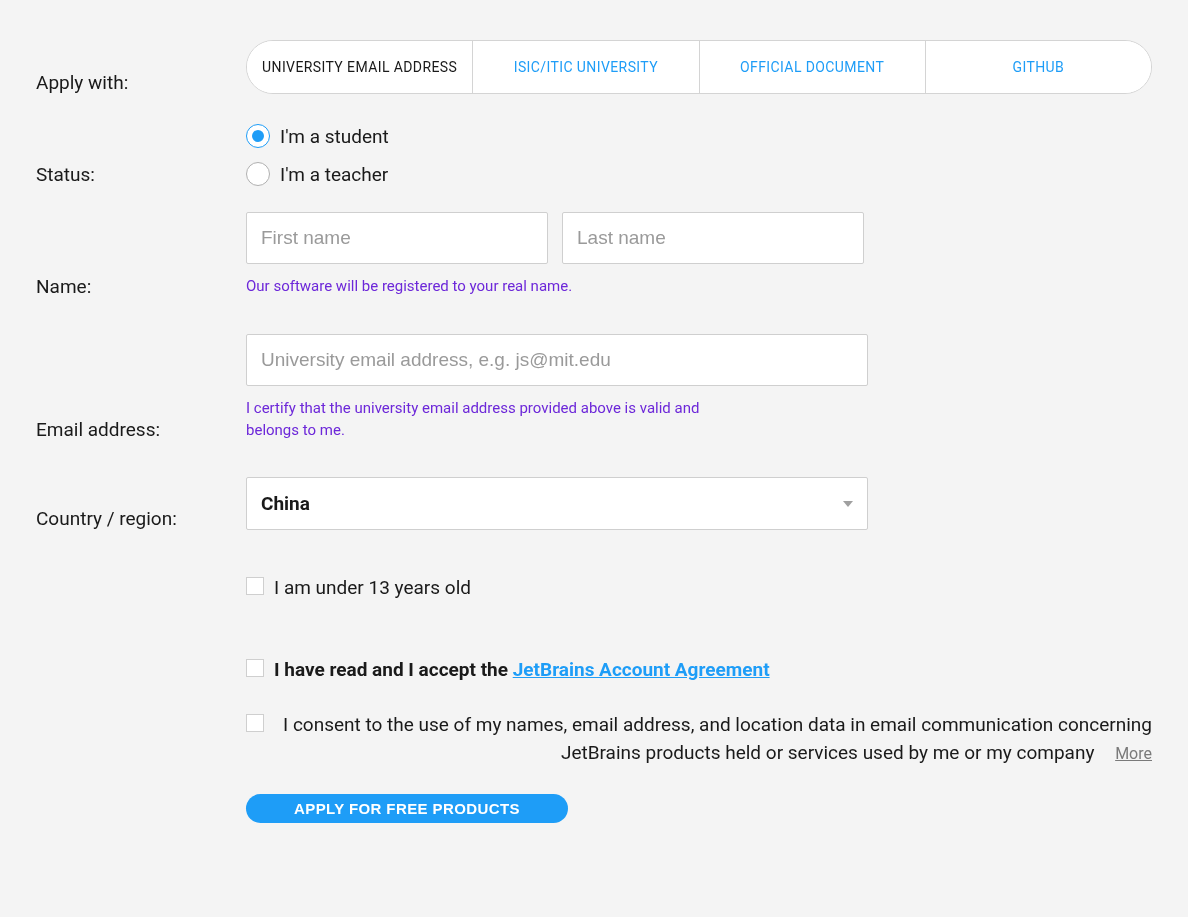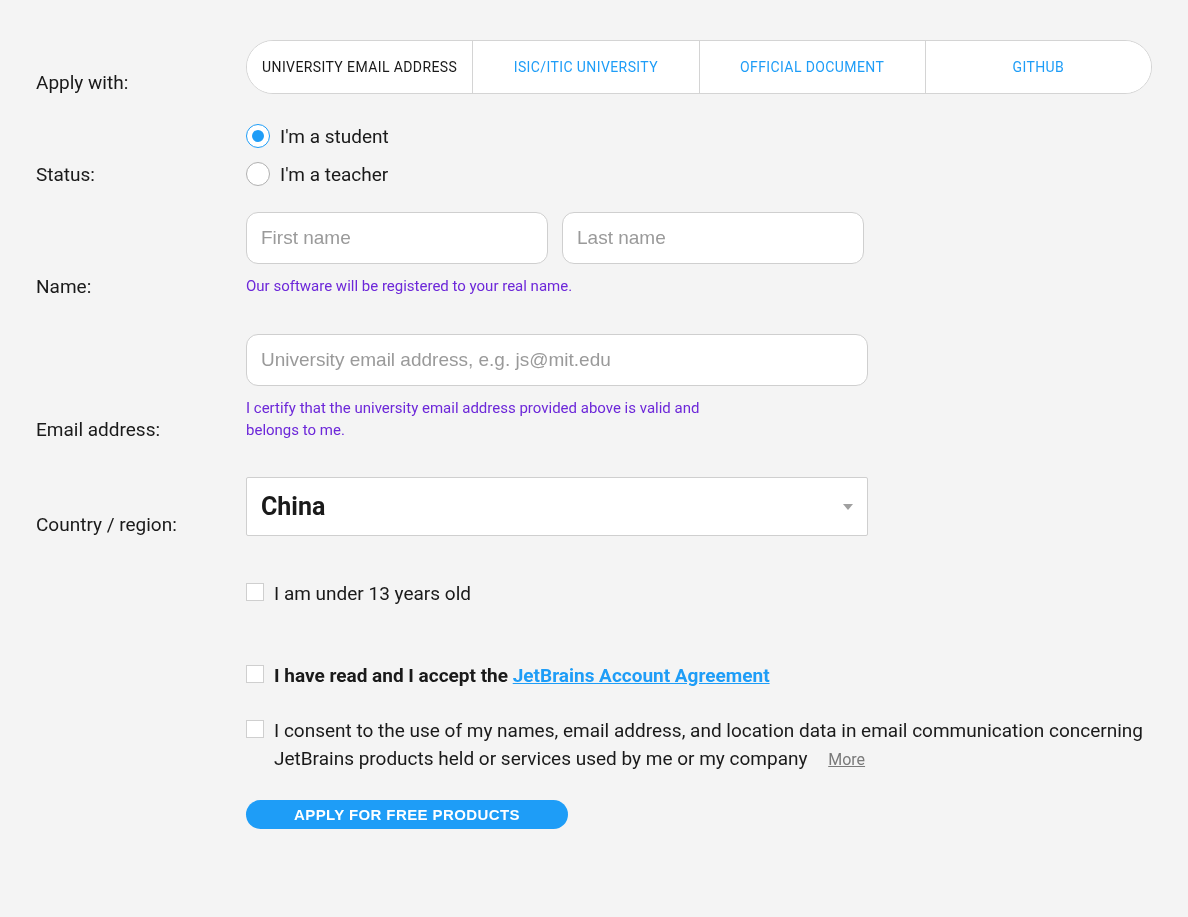--- a/index.html
+++ b/index.html
@@ -109,21 +109,21 @@
       display: flex;
       gap: 14px;
     }
     .text-input {
       width: 100%;
       padding: 14px 14px;
       font-size: 19px;
       border: 1px solid #cfcfcf;
       background: #fff;
       color: #1a1a1a;
-      border-radius: 12px;
+      border-radius: 2px;
     }
     .text-input::placeholder {
       color: #9a9a9a;
     }
     .name-inputs .text-input {
       width: 302px;
       flex: 0 0 auto;
     }
     .email-wrap .text-input {
       width: 622px;
@@ -138,21 +138,21 @@
     }
 
     
     .select-wrap {
       position: relative;
       width: 622px;
     }
     .select-box {
       width: 100%;
       padding: 14px 14px;
-      font-size: 25px;
+      font-size: 19px;
       font-weight: 700;
       border: 1px solid #cfcfcf;
       background: #fff;
       color: #1a1a1a;
       border-radius: 2px;
       display: flex;
       align-items: center;
       justify-content: space-between;
       cursor: pointer;
     }
@@ -165,20 +165,21 @@
     }
 
     
     .checkbox-row {
       display: flex;
       align-items: flex-start;
       gap: 10px;
       margin-bottom: 28px;
       margin-left: 210px;
       max-width: 920px;
+      text-align: right;
     }
     .checkbox-row.extra-top {
       margin-top: 44px;
     }
     .checkbox-box {
       width: 18px;
       height: 18px;
       border: 1px solid #cfcfcf;
       background: #fff;
       flex-shrink: 0;

